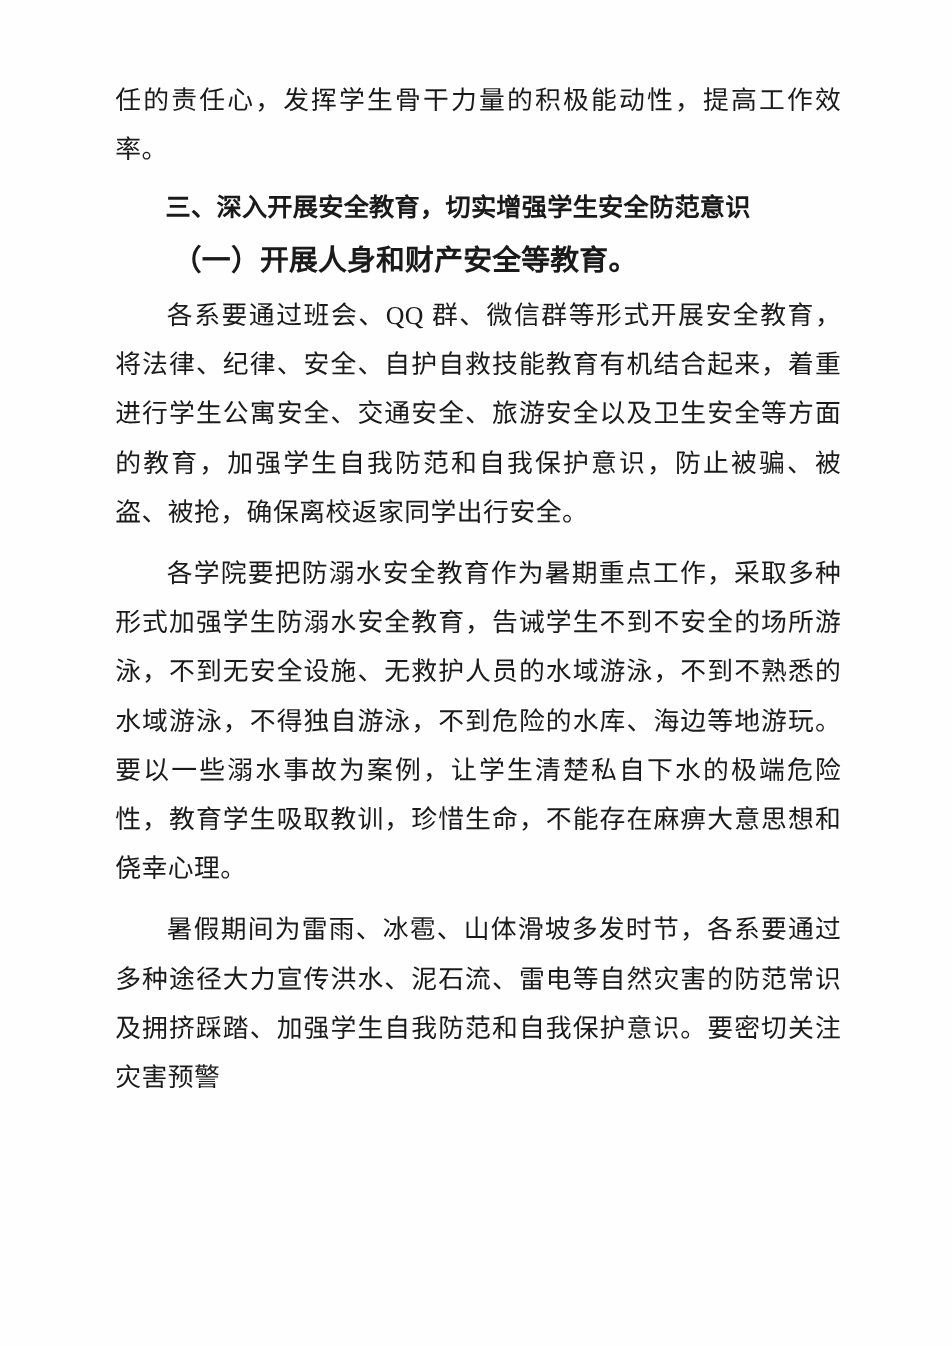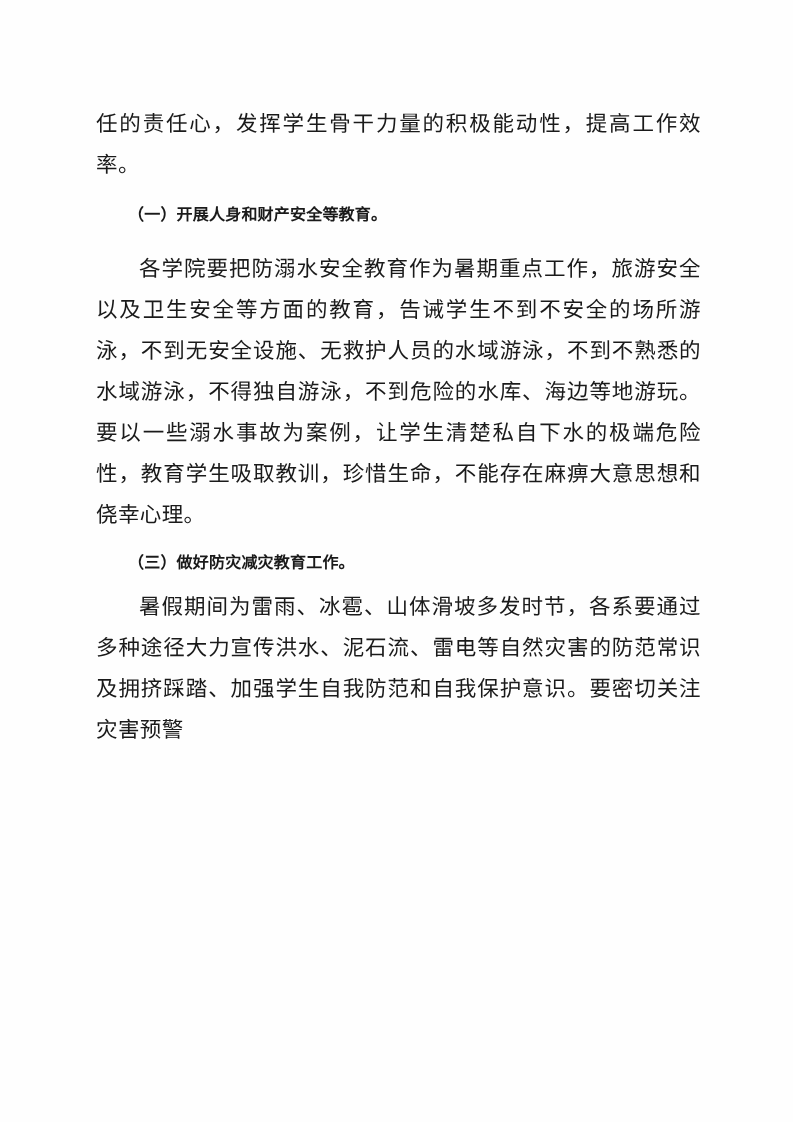--- a/index.html
+++ b/index.html
@@ -12,21 +12,21 @@
     background: #ffffff;
     font-family: "Liberation Serif", "DejaVu Serif", serif;
     color: #1a1a1a;
     overflow: hidden;
   }
   .page {
     position: relative;
     width: 793px;
     height: 1122px;
     box-sizing: border-box;
-    padding: 104px 92px 60px 96px;
+    padding: 64px 92px 60px 96px;
     background: #fefefe;
   }
   .doc-body {
     font-size: 21.5px;
     line-height: 41px;
     letter-spacing: 0.4px;
     text-align: justify;
     text-justify: inter-ideograph;
   }
   p {
@@ -43,53 +43,54 @@
     font-weight: bold;
     font-family: "DejaVu Sans", "Liberation Sans", sans-serif;
     font-size: 21px;
     letter-spacing: 0.2px;
     margin-top: 3px;
   }
   .subheading {
     text-indent: 2em;
     font-weight: bold;
     font-family: Liberation Serif, serif;
-    font-size: 16px;
+    font-size: 24px;
     letter-spacing: 0.2px;
   }
   .spacer-sm { height: 4px; }
   .spacer-md { height: 6px; }
 </style>
 </head>
 <body>
 
 <div class="page">
   <div class="doc-body">
 
     <p class="continuation">任的责任心，发挥学生骨干力量的积极能动性，提高工作效率。</p>
 
     <div class="spacer-sm"></div>
 
+    <p class="heading">三、深入开展安全教育，切实增强学生安全防范意识</p>
 
     <div class="spacer-sm"></div>
 
     <p class="subheading">（一）开展人身和财产安全等教育。</p>
 
     <div class="spacer-sm"></div>
 
+    <p class="para">各系要通过班会、QQ 群、微信群等形式开展安全教育，将法律、纪律、安全、自护自救技能教育有机结合起来，着重进行学生公寓安全、交通安全、旅游安全以及卫生安全等方面的教育，加强学生自我防范和自我保护意识，防止被骗、被盗、被抢，确保离校返家同学出行安全。</p>
 
     <div class="spacer-md"></div>
 
 
     <div class="spacer-sm"></div>
 
-    <p class="para">各学院要把防溺水安全教育作为暑期重点工作，旅游安全以及卫生安全等方面的教育，告诫学生不到不安全的场所游泳，不到无安全设施、无救护人员的水域游泳，不到不熟悉的水域游泳，不得独自游泳，不到危险的水库、海边等地游玩。要以一些溺水事故为案例，让学生清楚私自下水的极端危险性，教育学生吸取教训，珍惜生命，不能存在麻痹大意思想和侥幸心理。</p>
+    <p class="para">各学院要把防溺水安全教育作为暑期重点工作，采取多种形式加强学生防溺水安全教育，告诫学生不到不安全的场所游泳，不到无安全设施、无救护人员的水域游泳，不到不熟悉的水域游泳，不得独自游泳，不到危险的水库、海边等地游玩。要以一些溺水事故为案例，让学生清楚私自下水的极端危险性，教育学生吸取教训，珍惜生命，不能存在麻痹大意思想和侥幸心理。</p>
 
     <div class="spacer-md"></div>
 
-    <p class="subheading">（三）做好防灾减灾教育工作。</p>
 
     <div class="spacer-sm"></div>
 
     <p class="para">暑假期间为雷雨、冰雹、山体滑坡多发时节，各系要通过多种途径大力宣传洪水、泥石流、雷电等自然灾害的防范常识及拥挤踩踏、加强学生自我防范和自我保护意识。要密切关注灾害预警</p>
 
   </div>
 </div>
 
 </body></html>

